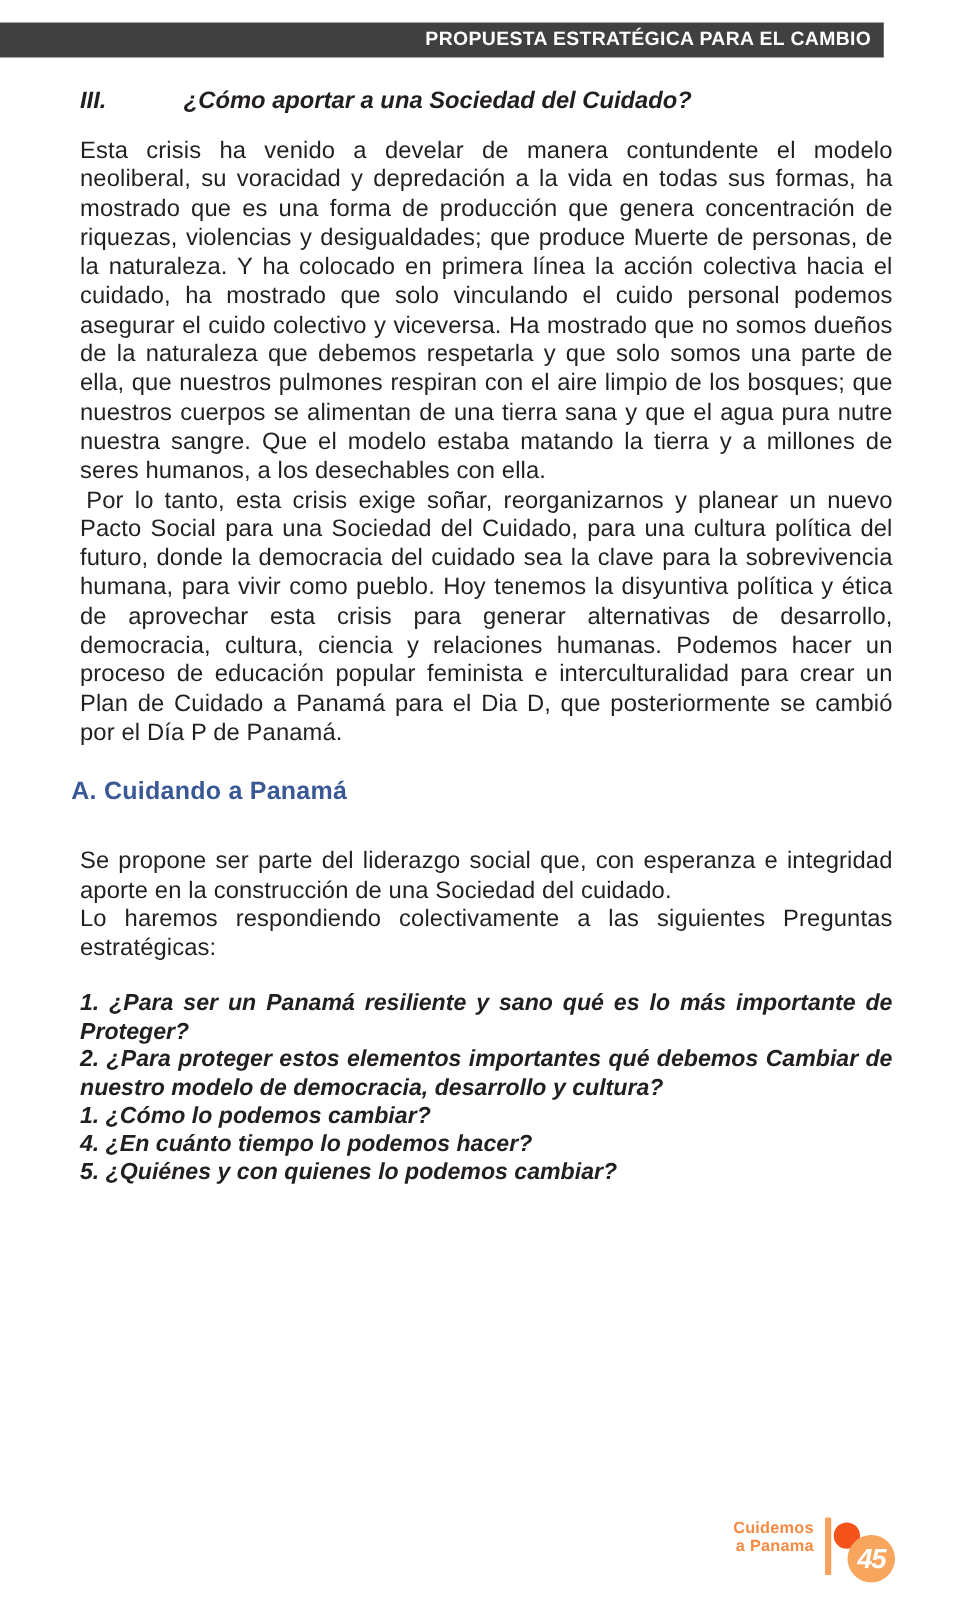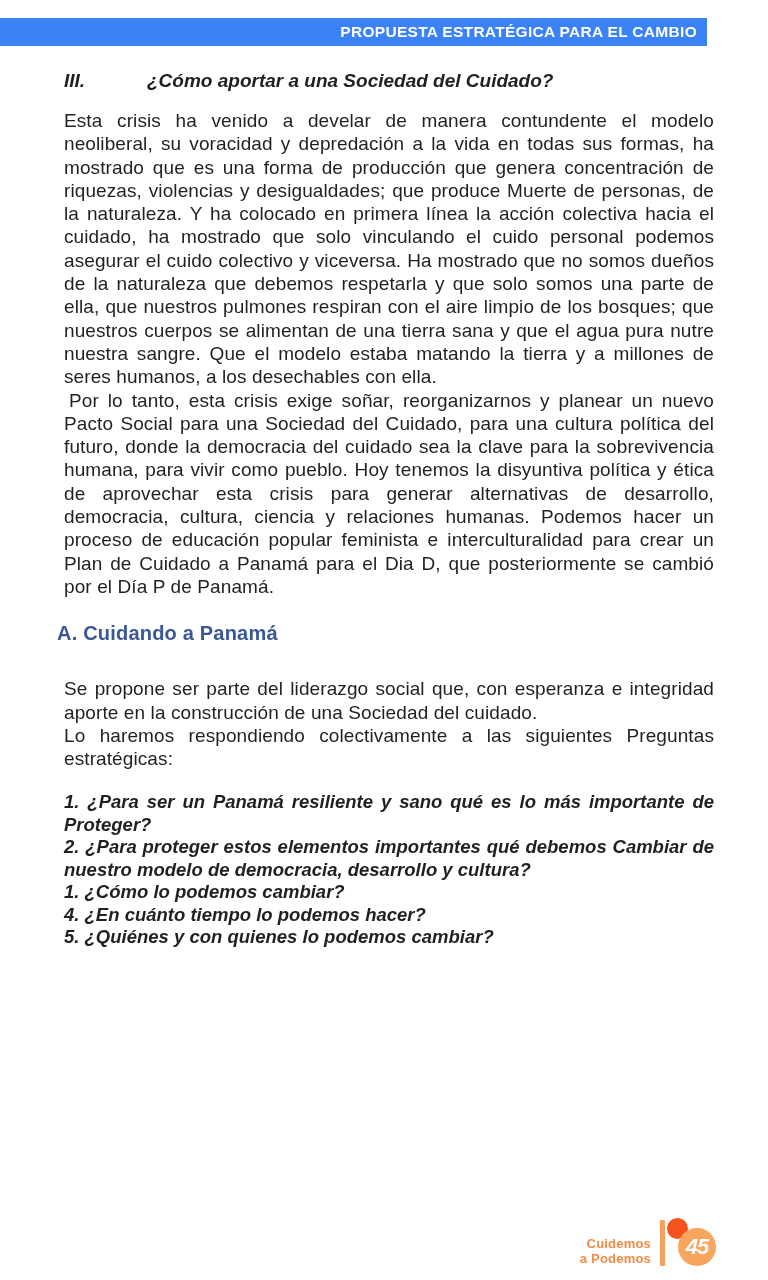--- a/index.html
+++ b/index.html
@@ -8,21 +8,21 @@
     width:768px;height:1280px;
     background:#ffffff;
     overflow:hidden;
     font-family:"Liberation Sans",sans-serif;
     color:#231F20;
   }
   
   .header-bar{
     position:absolute;top:18px;left:0;
     width:707px;height:28px;
-    background:#3b82f6;
+    background:#404040;
     display:flex;align-items:center;justify-content:flex-end;
     padding-right:10px;box-sizing:border-box;
   }
   .header-bar span{
     color:#ffffff;font-weight:bold;font-size:15.5px;letter-spacing:.3px;
   }
   .content{
     position:absolute;top:46px;left:64px;width:650px;
   }
   .body{
@@ -51,21 +51,21 @@
   }
   .p-prop1{margin-top:33px;}
   .questions{margin-top:21px;}
   .question{
     font-size:18.5px;font-weight:bold;font-style:italic;
     line-height:22.5px;text-align:justify;margin:0;
   }
   
   .footer{
     position:absolute;right:52px;bottom:14px;
-    display:flex;align-items:flex-end;
+    display:flex;align-items:flex-start;
   }
   .brand{
     text-align:right;
     color:#F58A43;font-weight:bold;font-size:13px;line-height:15px;
     letter-spacing:.2px;
   }
   .vbar{
     width:5px;height:46px;background:#F8A15E;
     margin-left:9px;border-radius:1px;
   }
@@ -120,21 +120,21 @@
       <p class="question">1. ¿Cómo lo podemos cambiar?</p>
       <p class="question">4. ¿En cuánto tiempo lo podemos hacer?</p>
       <p class="question">5. ¿Quiénes y con quienes lo podemos cambiar?</p>
     </div>
 
   </div>
 
   <div class="footer">
     <div class="brand">
       <div>Cuidemos</div>
-      <div>a Podemos</div>
+      <div>a Panama</div>
     </div>
     <div class="vbar"></div>
     <div class="badge">
       <div class="dot-small"></div>
       <div class="dot-big">
         <span>45</span>
       </div>
     </div>
   </div>
 

